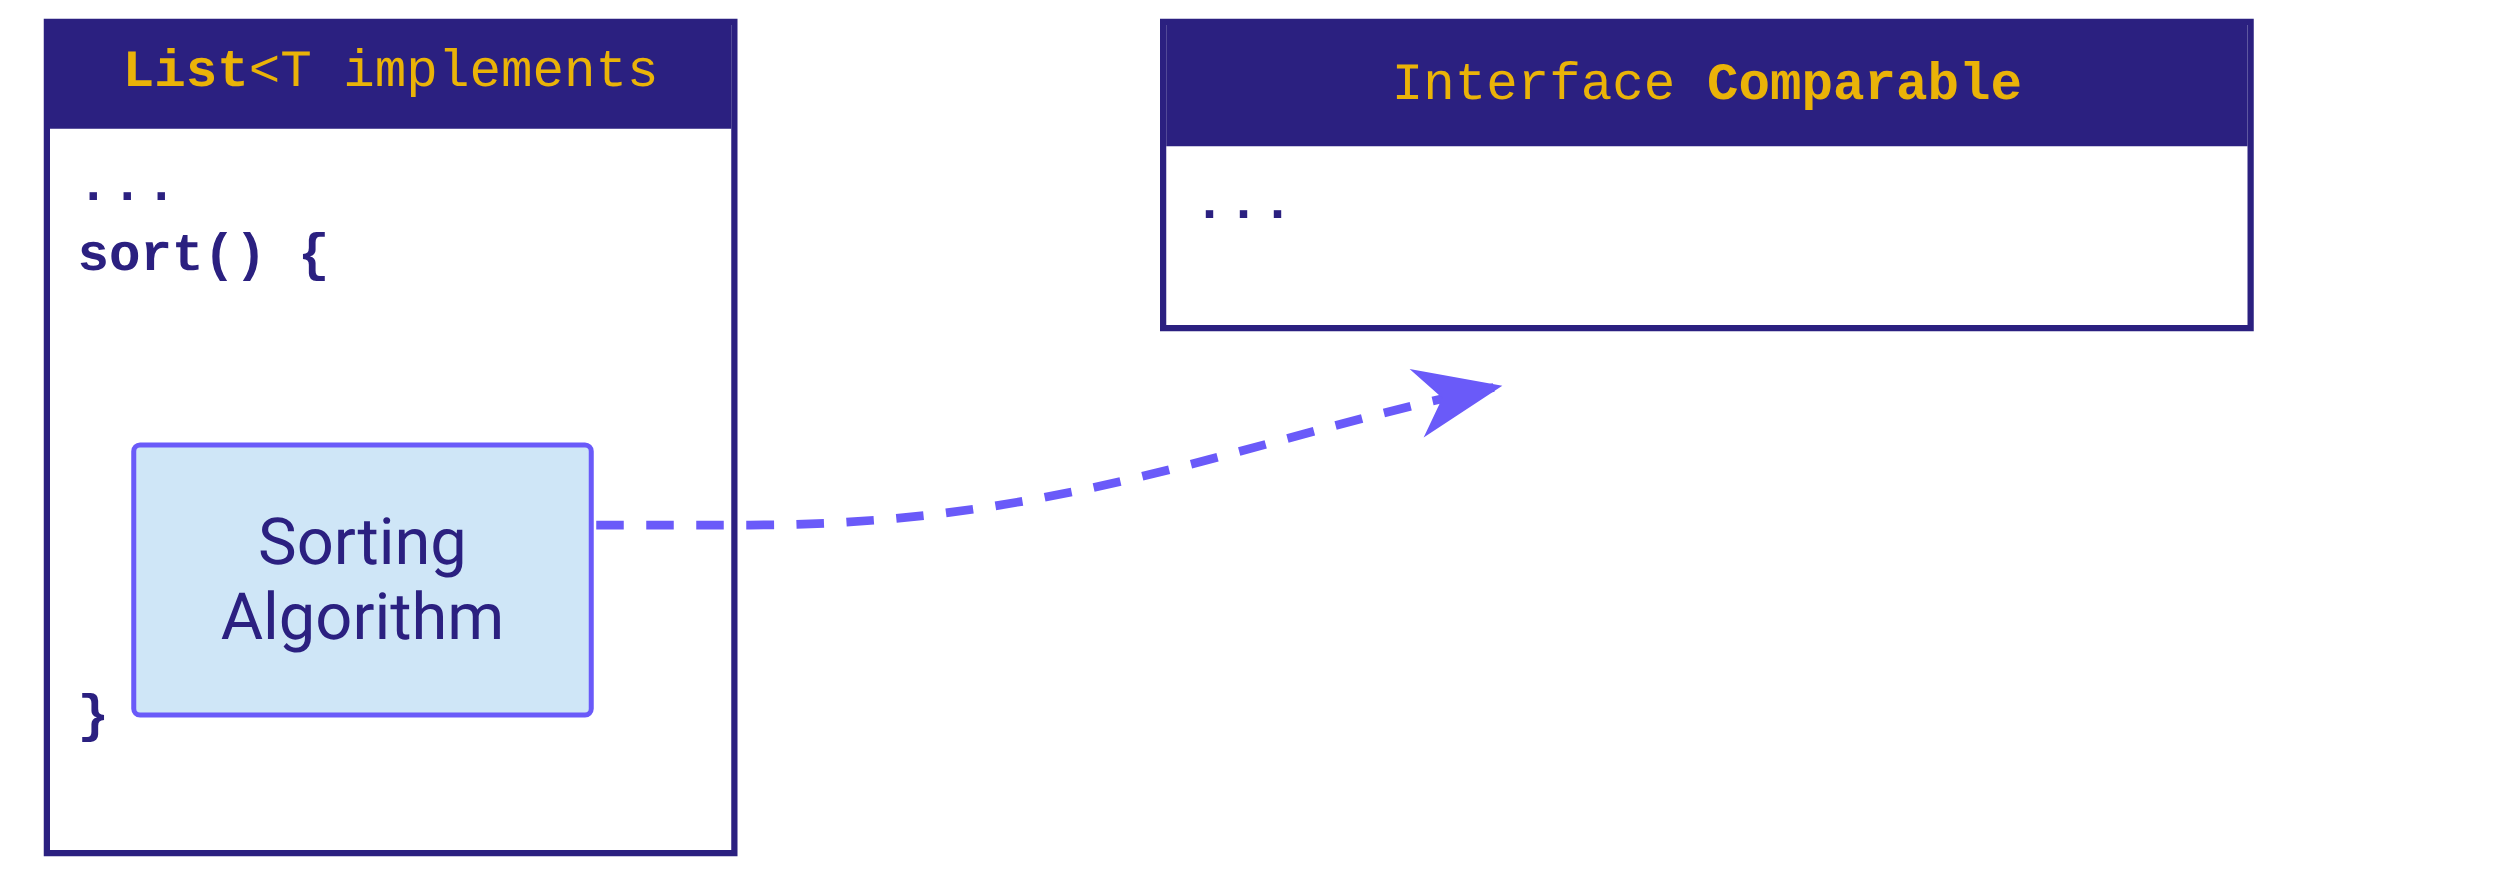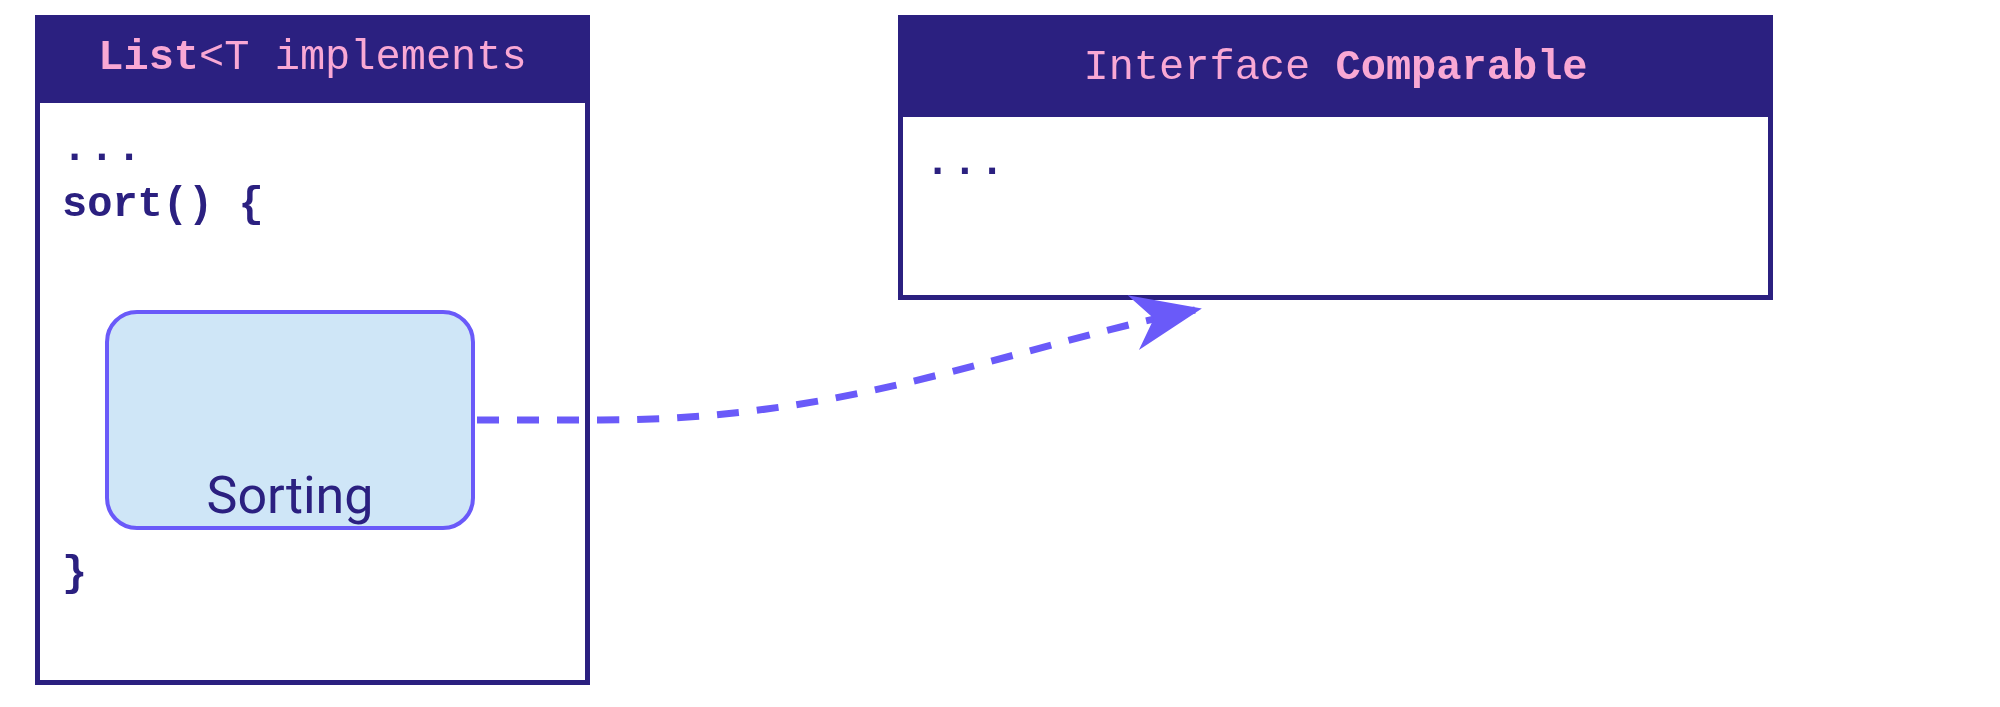--- a/index.html
+++ b/index.html
@@ -12,49 +12,50 @@
     position: relative;
     font-family: "Courier New", Courier, monospace;
   }
   .uml-box {
     position: absolute;
     border: 5px solid #2b2080;
     background: #ffffff;
   }
   .uml-header {
     background: #2b2080;
-    color: #f9a8d4;
+    color: #eab308;
     text-align: center;
     font-size: 42px;
     line-height: 1.25;
     padding: 12px 10px 18px 10px;
   }
   .uml-body {
     padding: 18px 22px;
     color: #2b2080;
     font-size: 42px;
     font-weight: bold;
     line-height: 1.35;
     position: relative;
   }
   .dots { letter-spacing: 2px; }
   .rounded-box {
     position: absolute;
     background: #cfe6f7;
     border: 4px solid #6a5af9;
-    border-radius: 32px;
+    border-radius: 7px;
     color: #2b2080;
     font-family: -apple-system, BlinkMacSystemFont, "Segoe UI", Roboto, sans-serif;
     font-weight: 400;
     text-align: center;
     display: flex;
-    align-items: flex-end;
+    align-items: center;
     justify-content: center;
     font-size: 52px;
     line-height: 1.15;
+    margin-top: 44px;
   }
   .hdr-bold { font-weight: bold; }
   .hdr-plain { font-weight: normal; }
   svg.connector {
     position: absolute;
     top: 0; left: 0;
     width: 2000px; height: 707px;
     pointer-events: none;
   }
 </style>
@@ -68,24 +69,25 @@
   <div class="uml-body" style="height:530px;">
     <div class="dots">...</div>
     <div>sort() {</div>
     <div style="position:absolute; bottom:30px; left:22px;">}</div>
   </div>
 </div>
 
 <div class="rounded-box" style="left:105px; top:310px; width:370px; height:220px;">
   <div>
     <span>Sorting</span><br>
+    <span>Algorithm</span>
   </div>
 </div>
 
-<div class="uml-box" style="left:898px; top:15px; width:875px; height:285px;">
+<div class="uml-box" style="left:928px; top:15px; width:875px; height:250px;">
   <div class="uml-header" style="padding:22px 10px;">
     <span class="hdr-plain">Interface</span>
     <span> </span>
     <span class="hdr-bold">Comparable</span>
   </div>
   <div class="uml-body">
     <div class="dots">...</div>
   </div>
 </div>
 

